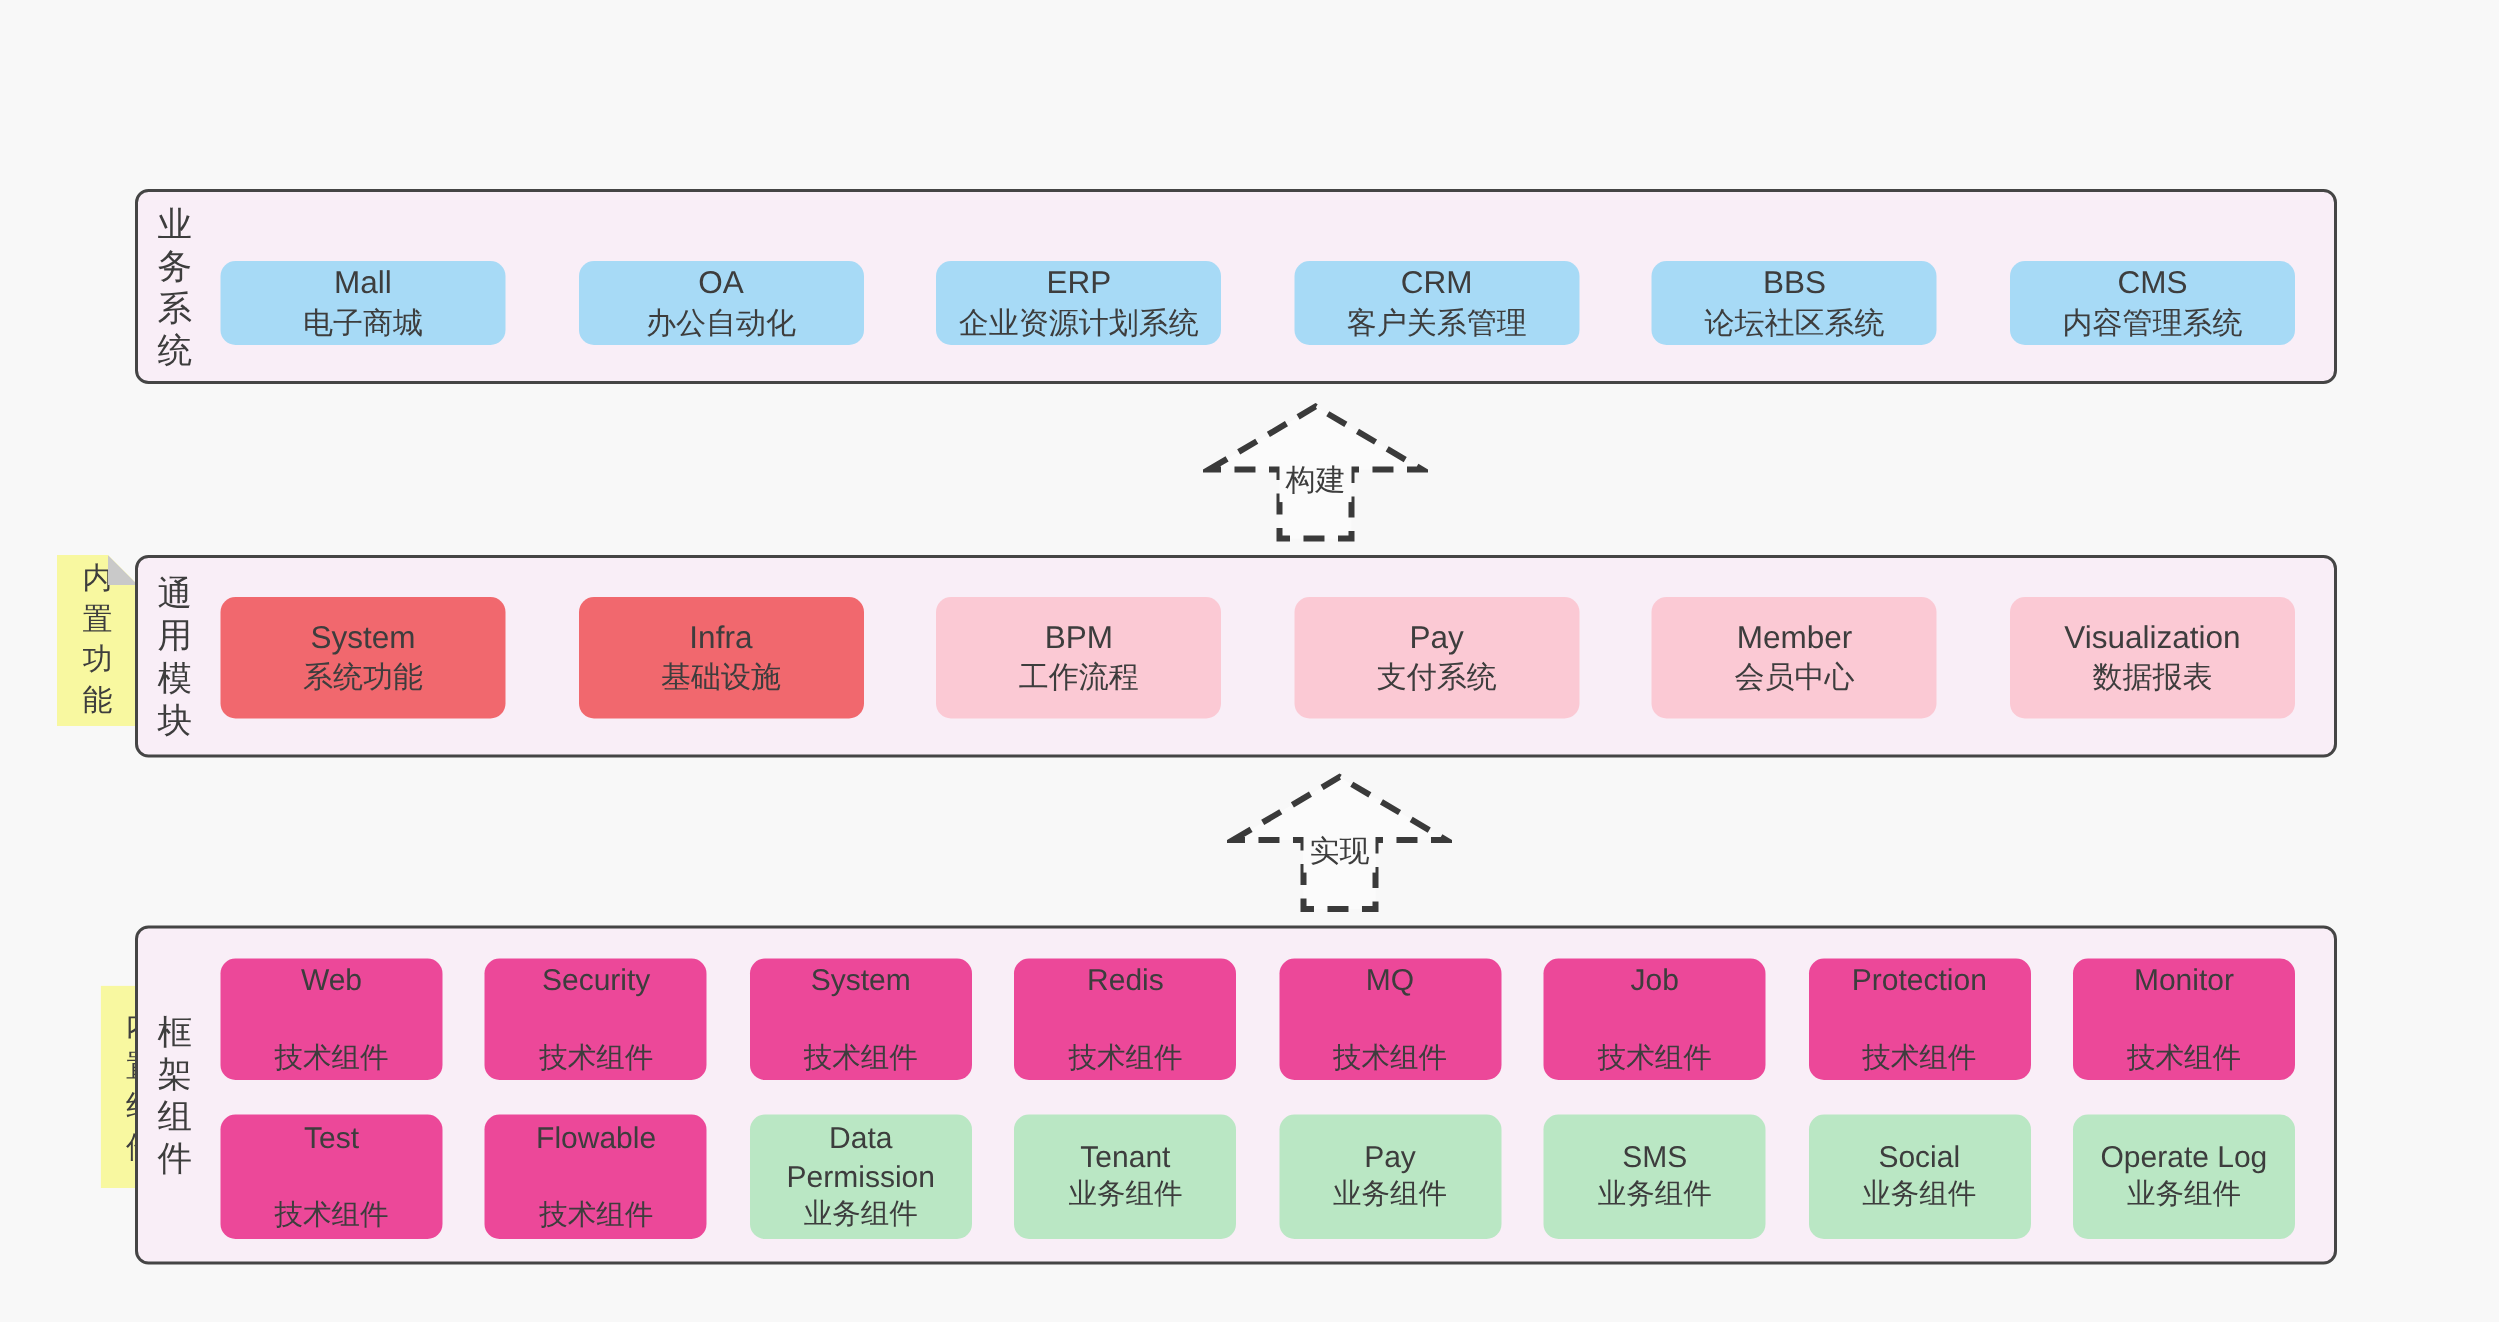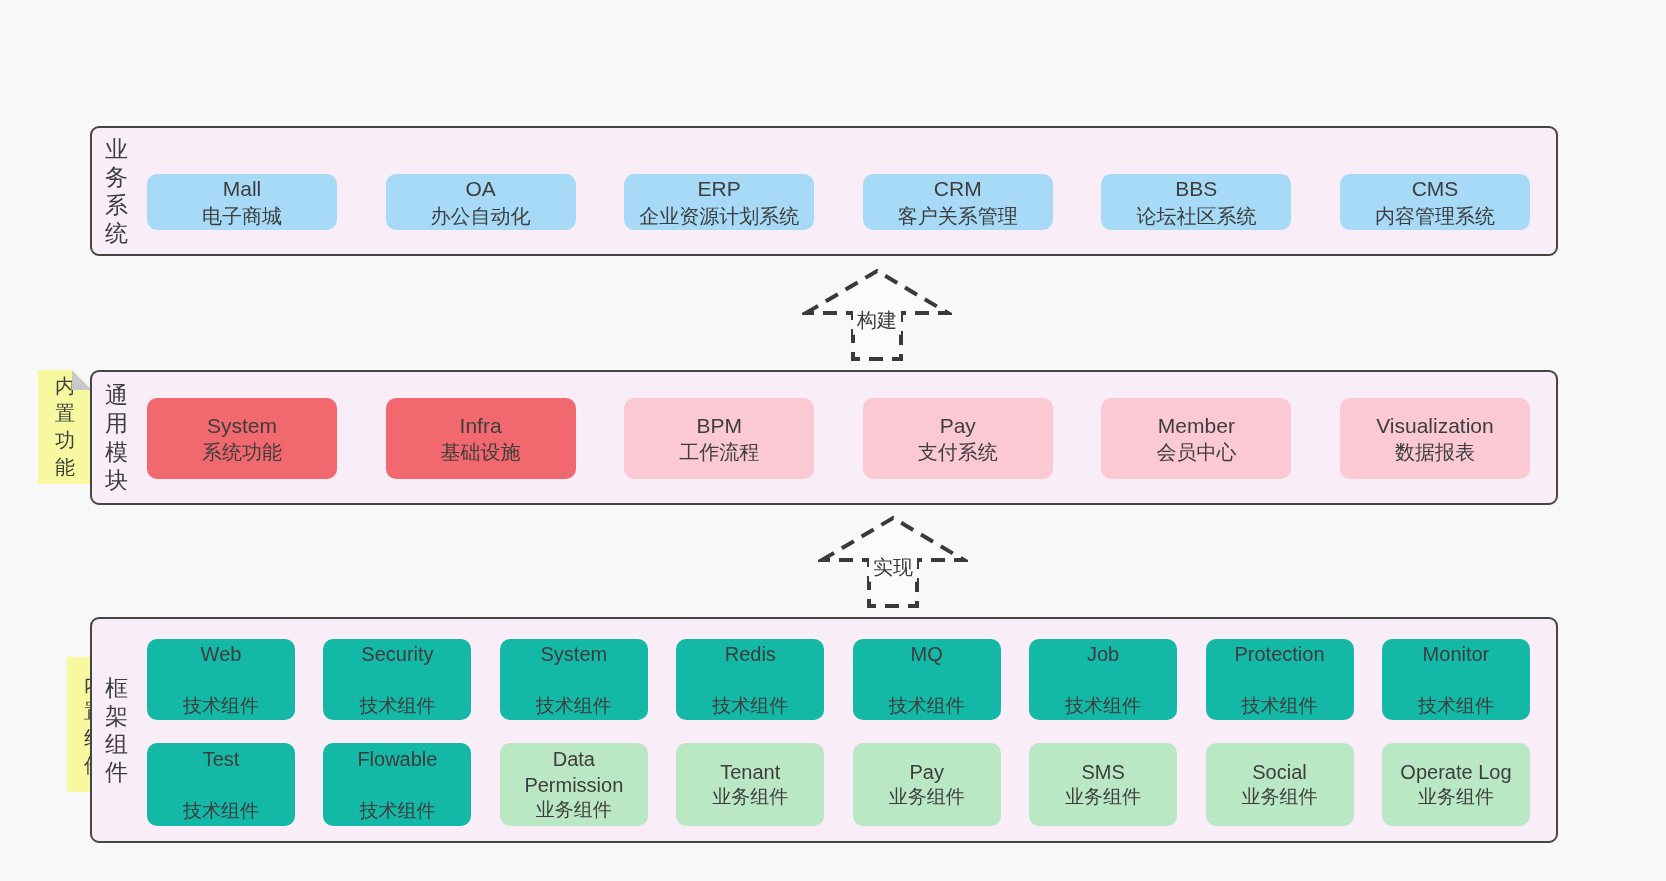--- a/index.html
+++ b/index.html
@@ -38,21 +38,21 @@
   }
   .box .t{font-size:21px;}
   .box .s{font-size:20px;}
   .w190{width:190px;}
   .w148{width:148px;}
   .w148 .t{font-size:20px;}
   .w148 .s{font-size:19px;}
   .blue{background:#a7daf6;margin-top:24px;}
   .red{background:#f1686e;}
   .pink{background:#fbc9d4;}
-  .gdark{background:#14b8a6;gap:27px;}
+  .gdark{background:#ec4899;gap:27px;}
   .glight{background:#bae7c4;}
   .tab{
     position:absolute;left:38px;width:54px;background:#f8f8a0;z-index:0;
     display:flex;align-items:center;justify-content:center;
     font-size:20px;line-height:1.35;text-align:center;word-break:break-all;
     clip-path:polygon(0 0, calc(100% - 20px) 0, 100% 20px, 100% 100%, 0 100%);
   }
   #tab-modules{top:370px;height:114px;}
   #tab-components{top:657px;height:135px;margin-left:29px;}
   .tab .fold{

